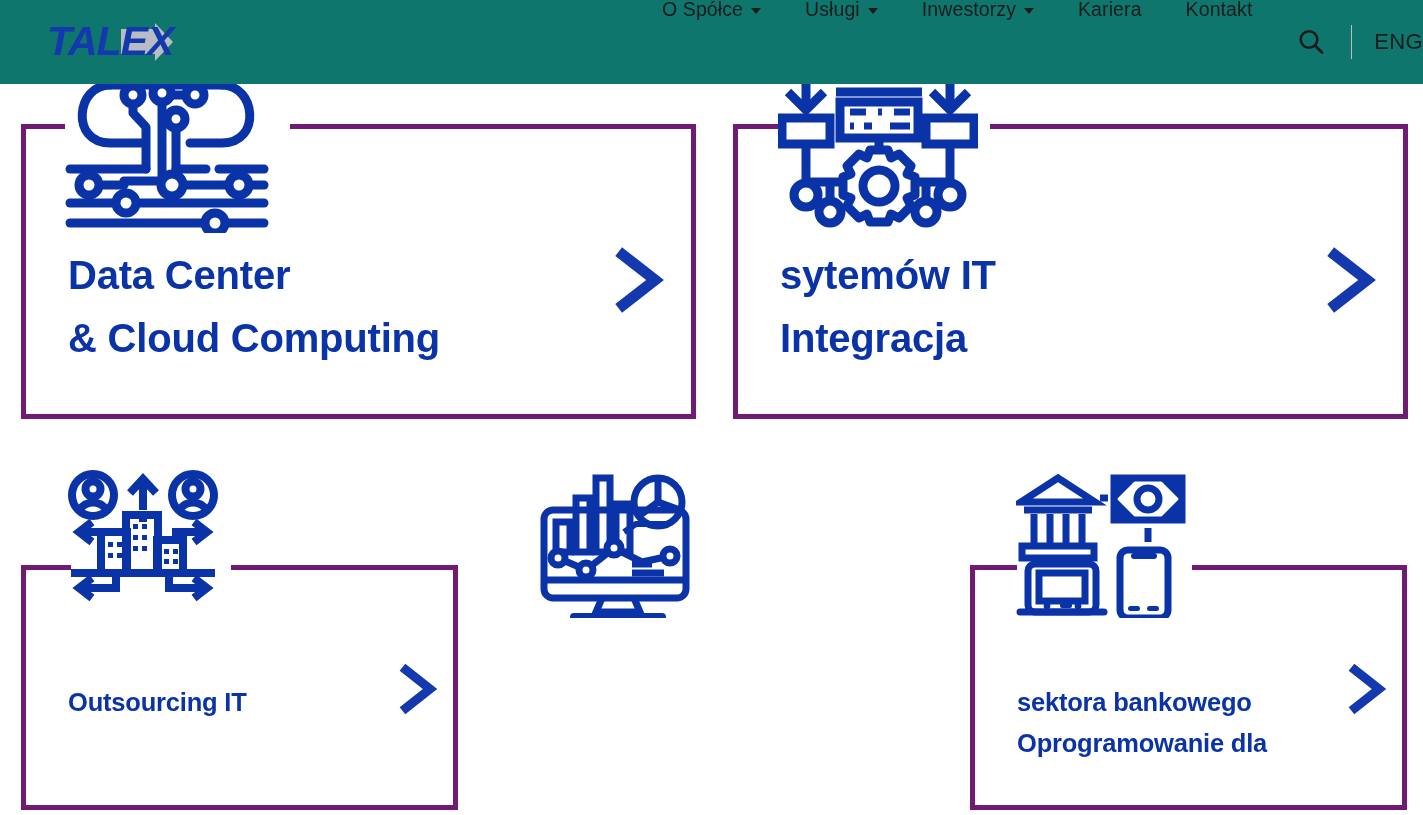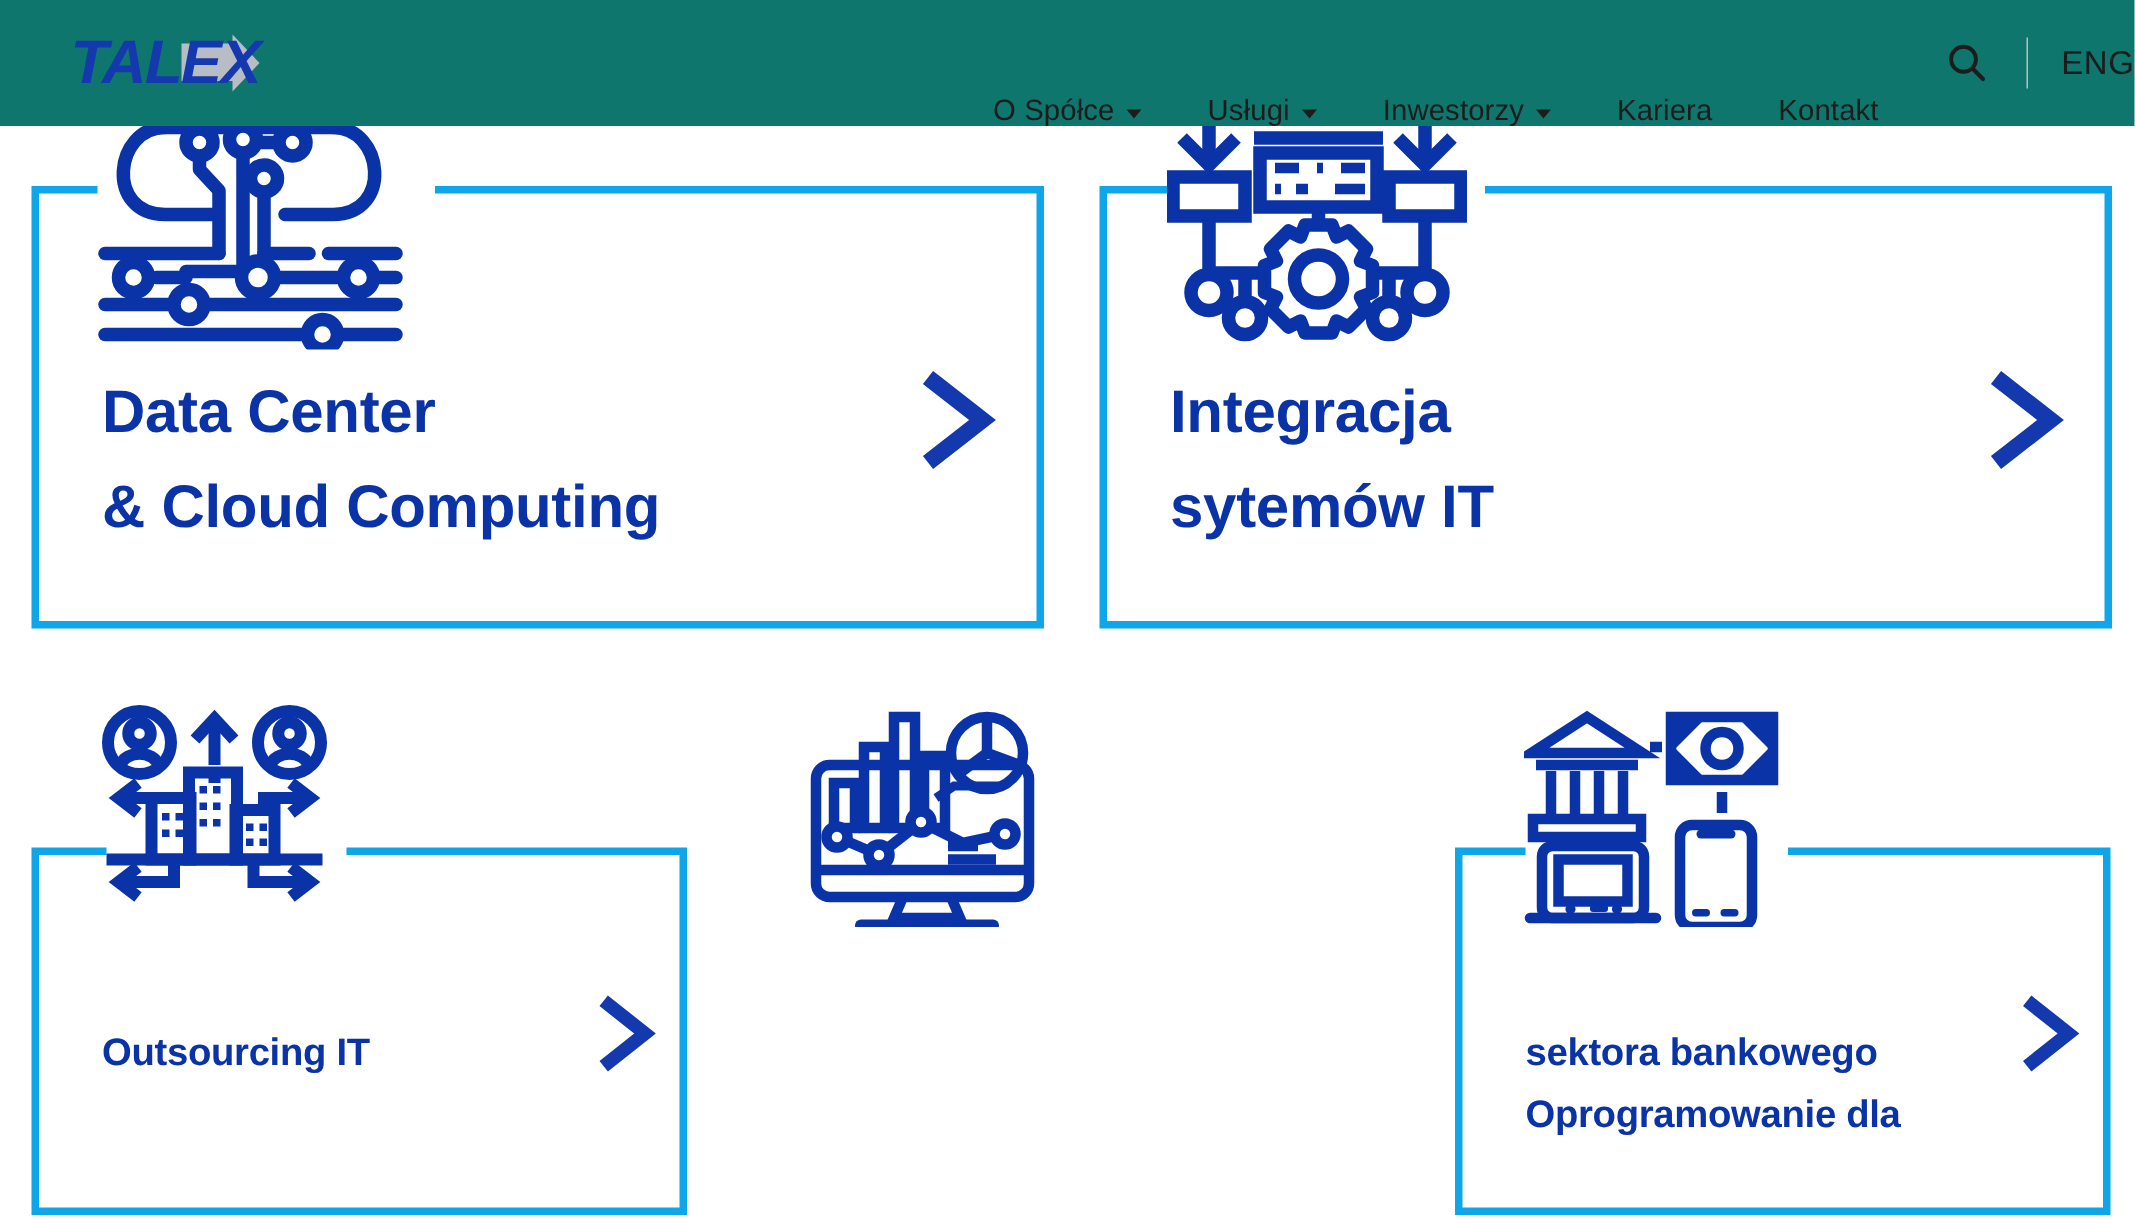--- a/index.html
+++ b/index.html
@@ -32,21 +32,21 @@
     height: 46px;
     display: block;
   }
 
   .nav {
     position: absolute;
     left: 640px;
     top: 0;
     height: 84px;
     display: flex;
-    align-items: flex-end;
+    align-items: flex-start;
     gap: 0px;
   }
 
   .nav-item {
     font-size: 19.5px;
     color: #1c1c1c;
     font-weight: 400;
     letter-spacing: 0.1px;
     padding: 0 22px;
     cursor: pointer;
@@ -94,21 +94,21 @@
     color: #1c1c1c;
     cursor: pointer;
     letter-spacing: 0.4px;
   }
 
   
   .board { position: absolute; top: 0; left: 0; width: 1423px; height: 815px; }
 
   .card {
     position: absolute;
-    border: 5px solid #0ea5e9;
+    border: 5px solid #701a75;
     background: transparent;
     cursor: pointer;
   }
 
   
   .notch {
     position: absolute;
     top: -9px;
     height: 14px;
     background: #ffffff;
@@ -235,22 +235,22 @@
         <circle cx="175" cy="112" r="10"></circle>
         <circle cx="62" cy="130" r="10"></circle>
         <circle cx="151" cy="150" r="10"></circle>
       </g>
     </svg>
   </div>
 
   <div class="card big" style="left:733px; top:124px; width:675px; height:295px;">
     <div class="notch" style="left:42px; width:210px;"></div>
     <div class="card-title" style="left:42px; top:115px; width:520px;">
+      <div>sytemów IT</div>
       <div>Integracja</div>
-      <div>sytemów IT</div>
     </div>
     <div class="chev" style="left:585px; top:118px;">
       <svg width="56" height="66" viewBox="0 0 56 66">
         <polyline points="12,8 44,33 12,58" fill="none" stroke="#1438ad" stroke-width="11" stroke-linecap="square" stroke-linejoin="miter"></polyline>
       </svg>
     </div>
   </div>
 
   <div class="card-icon" style="left:778px; top:78px; width:200px; height:155px;">
     <svg width="200" height="155" viewBox="0 0 200 155">

